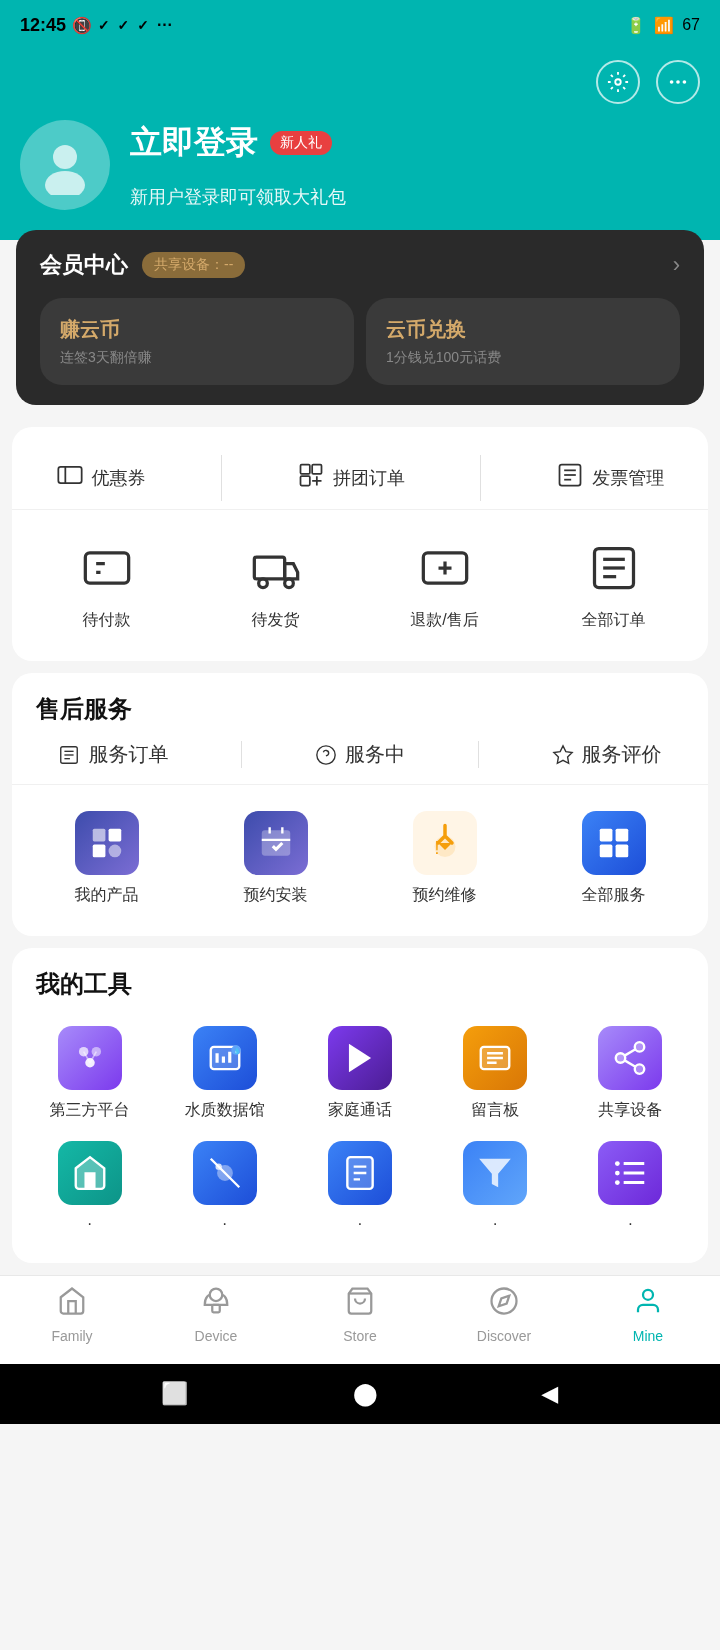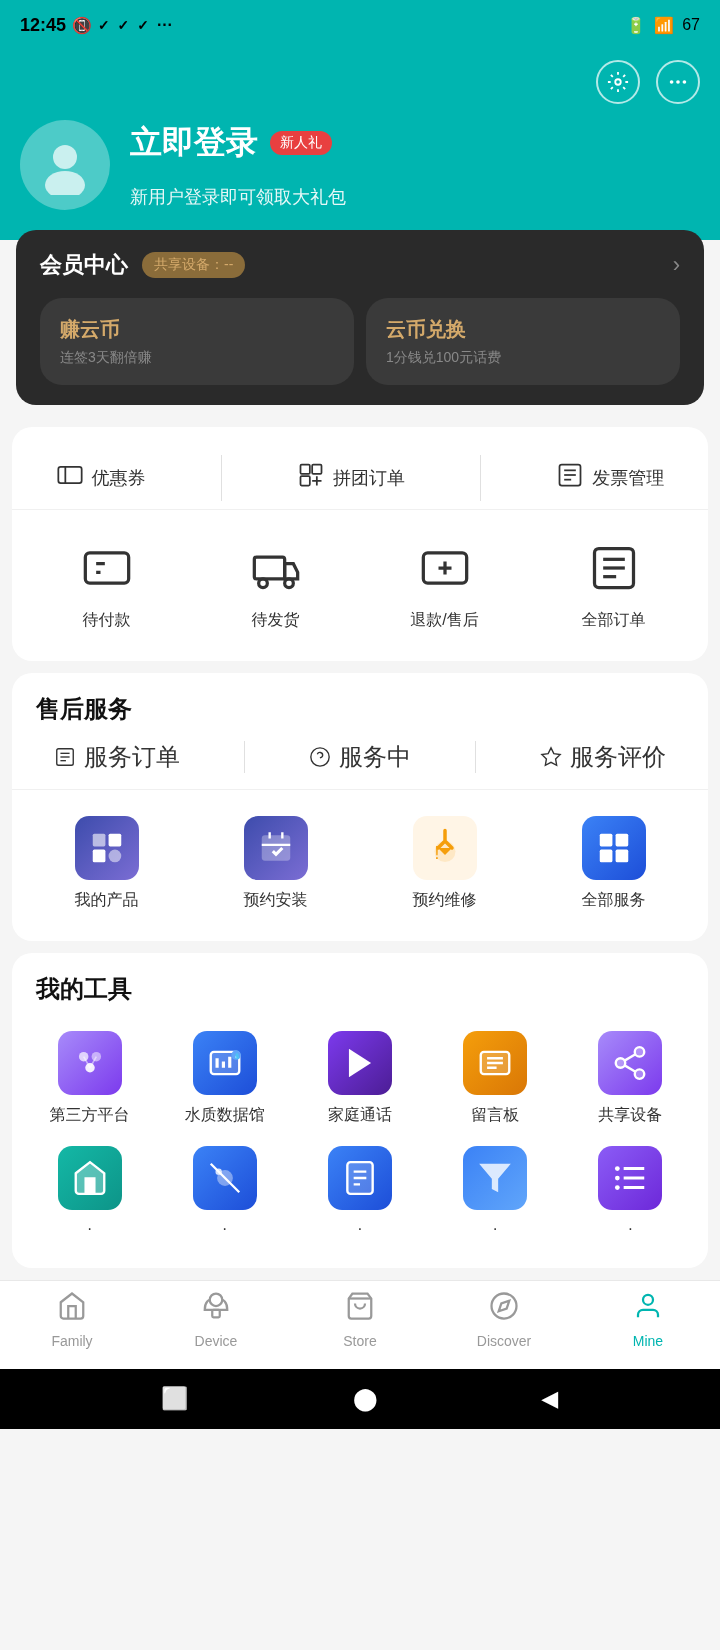--- a/index.html
+++ b/index.html
@@ -237,21 +237,21 @@
       display: flex;
       justify-content: space-around;
       padding: 0 10px 16px;
       border-bottom: 1px solid #f0f0f0;
       margin-bottom: 16px;
     }
     .service-item {
       display: flex;
       align-items: center;
       gap: 8px;
-      font-size: 24px;
+      font-size: 20px;
       color: #333;
       cursor: pointer;
     }
     .service-divider {
       width: 1px;
       background: #e0e0e0;
       align-self: stretch;
     }
 
     

